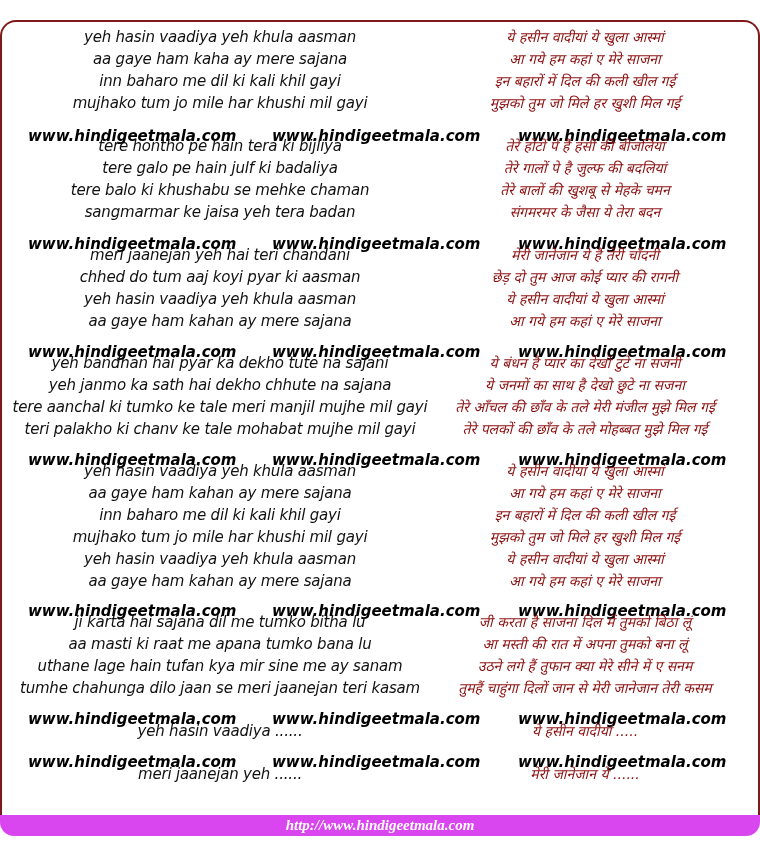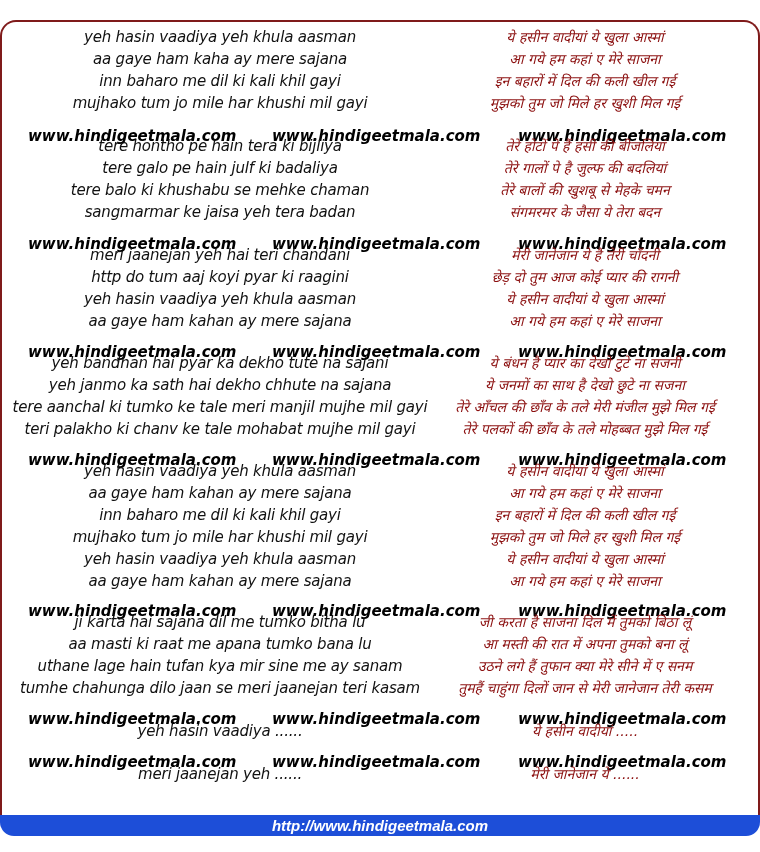--- a/index.html
+++ b/index.html
@@ -4,23 +4,23 @@
 <style>
   html, body { margin:0; padding:0; background:#ffffff; }
   body { width:760px; height:852px; position:relative; overflow:hidden; font-family:"DejaVu Sans", sans-serif; }
   .frame {
     position:absolute; left:0; top:20px; width:756px; height:796px;
     border-top:2px solid #7f1a1a; border-left:2px solid #7f1a1a; border-right:2px solid #7f1a1a;
     border-radius:16px 16px 0 0; background:#ffffff;
   }
   .footer {
     position:absolute; left:0; top:815px; width:760px; height:21px;
-    background:#1d4ed8; border-radius:0 0 14px 14px;
+    background:#d946ef; border-radius:0 0 14px 14px;
     text-align:center; color:#ffffff; font-weight:bold; font-style:italic;
-    font-family:Liberation Sans, sans-serif; font-size:15px; line-height:21px;
+    font-family:Liberation Serif, serif; font-size:15px; line-height:21px;
   }
   .wm-row { position:absolute; left:0; width:760px; height:20px; }
   .wm {
     position:absolute; font-family:"DejaVu Sans", sans-serif; font-weight:bold; font-style:italic;
     font-size:15px; color:#000000; white-space:nowrap; line-height:20px;
   }
   .col { position:absolute; text-align:center; }
   .col-en { left:0; width:440px; }
   .col-hi { left:400px; width:370px; }
   .line {
@@ -76,21 +76,21 @@
 <div class="col col-en" id="col-en">
     <div class="line en" style="top: 26px;">yeh hasin vaadiya yeh khula aasman</div>
     <div class="line en" style="top: 48px;">aa gaye ham kaha ay mere sajana</div>
     <div class="line en" style="top: 70px;">inn baharo me dil ki kali khil gayi</div>
     <div class="line en" style="top: 92px;">mujhako tum jo mile har khushi mil gayi</div>
     <div class="line en" style="top: 135px;">tere hontho pe hain tera ki bijliya</div>
     <div class="line en" style="top: 157px;">tere galo pe hain julf ki badaliya</div>
     <div class="line en" style="top: 179px;">tere balo ki khushabu se mehke chaman</div>
     <div class="line en" style="top: 201px;">sangmarmar ke jaisa yeh tera badan</div>
     <div class="line en" style="top: 244px;">meri jaanejan yeh hai teri chandani</div>
-    <div class="line en" style="top: 266px;">http do tum aaj koyi pyar ki raagini</div>
+    <div class="line en" style="top: 266px;">chhed do tum aaj koyi pyar ki aasman</div>
     <div class="line en" style="top: 288px;">yeh hasin vaadiya yeh khula aasman</div>
     <div class="line en" style="top: 310px;">aa gaye ham kahan ay mere sajana</div>
     <div class="line en" style="top: 352px;">yeh bandhan hai pyar ka dekho tute na sajani</div>
     <div class="line en" style="top: 374px;">yeh janmo ka sath hai dekho chhute na sajana</div>
     <div class="line en" style="top: 396px;">tere aanchal ki tumko ke tale meri manjil mujhe mil gayi</div>
     <div class="line en" style="top: 418px;">teri palakho ki chanv ke tale mohabat mujhe mil gayi</div>
     <div class="line en" style="top: 460px;">yeh hasin vaadiya yeh khula aasman</div>
     <div class="line en" style="top: 482px;">aa gaye ham kahan ay mere sajana</div>
     <div class="line en" style="top: 504px;">inn baharo me dil ki kali khil gayi</div>
     <div class="line en" style="top: 526px;">mujhako tum jo mile har khushi mil gayi</div>

